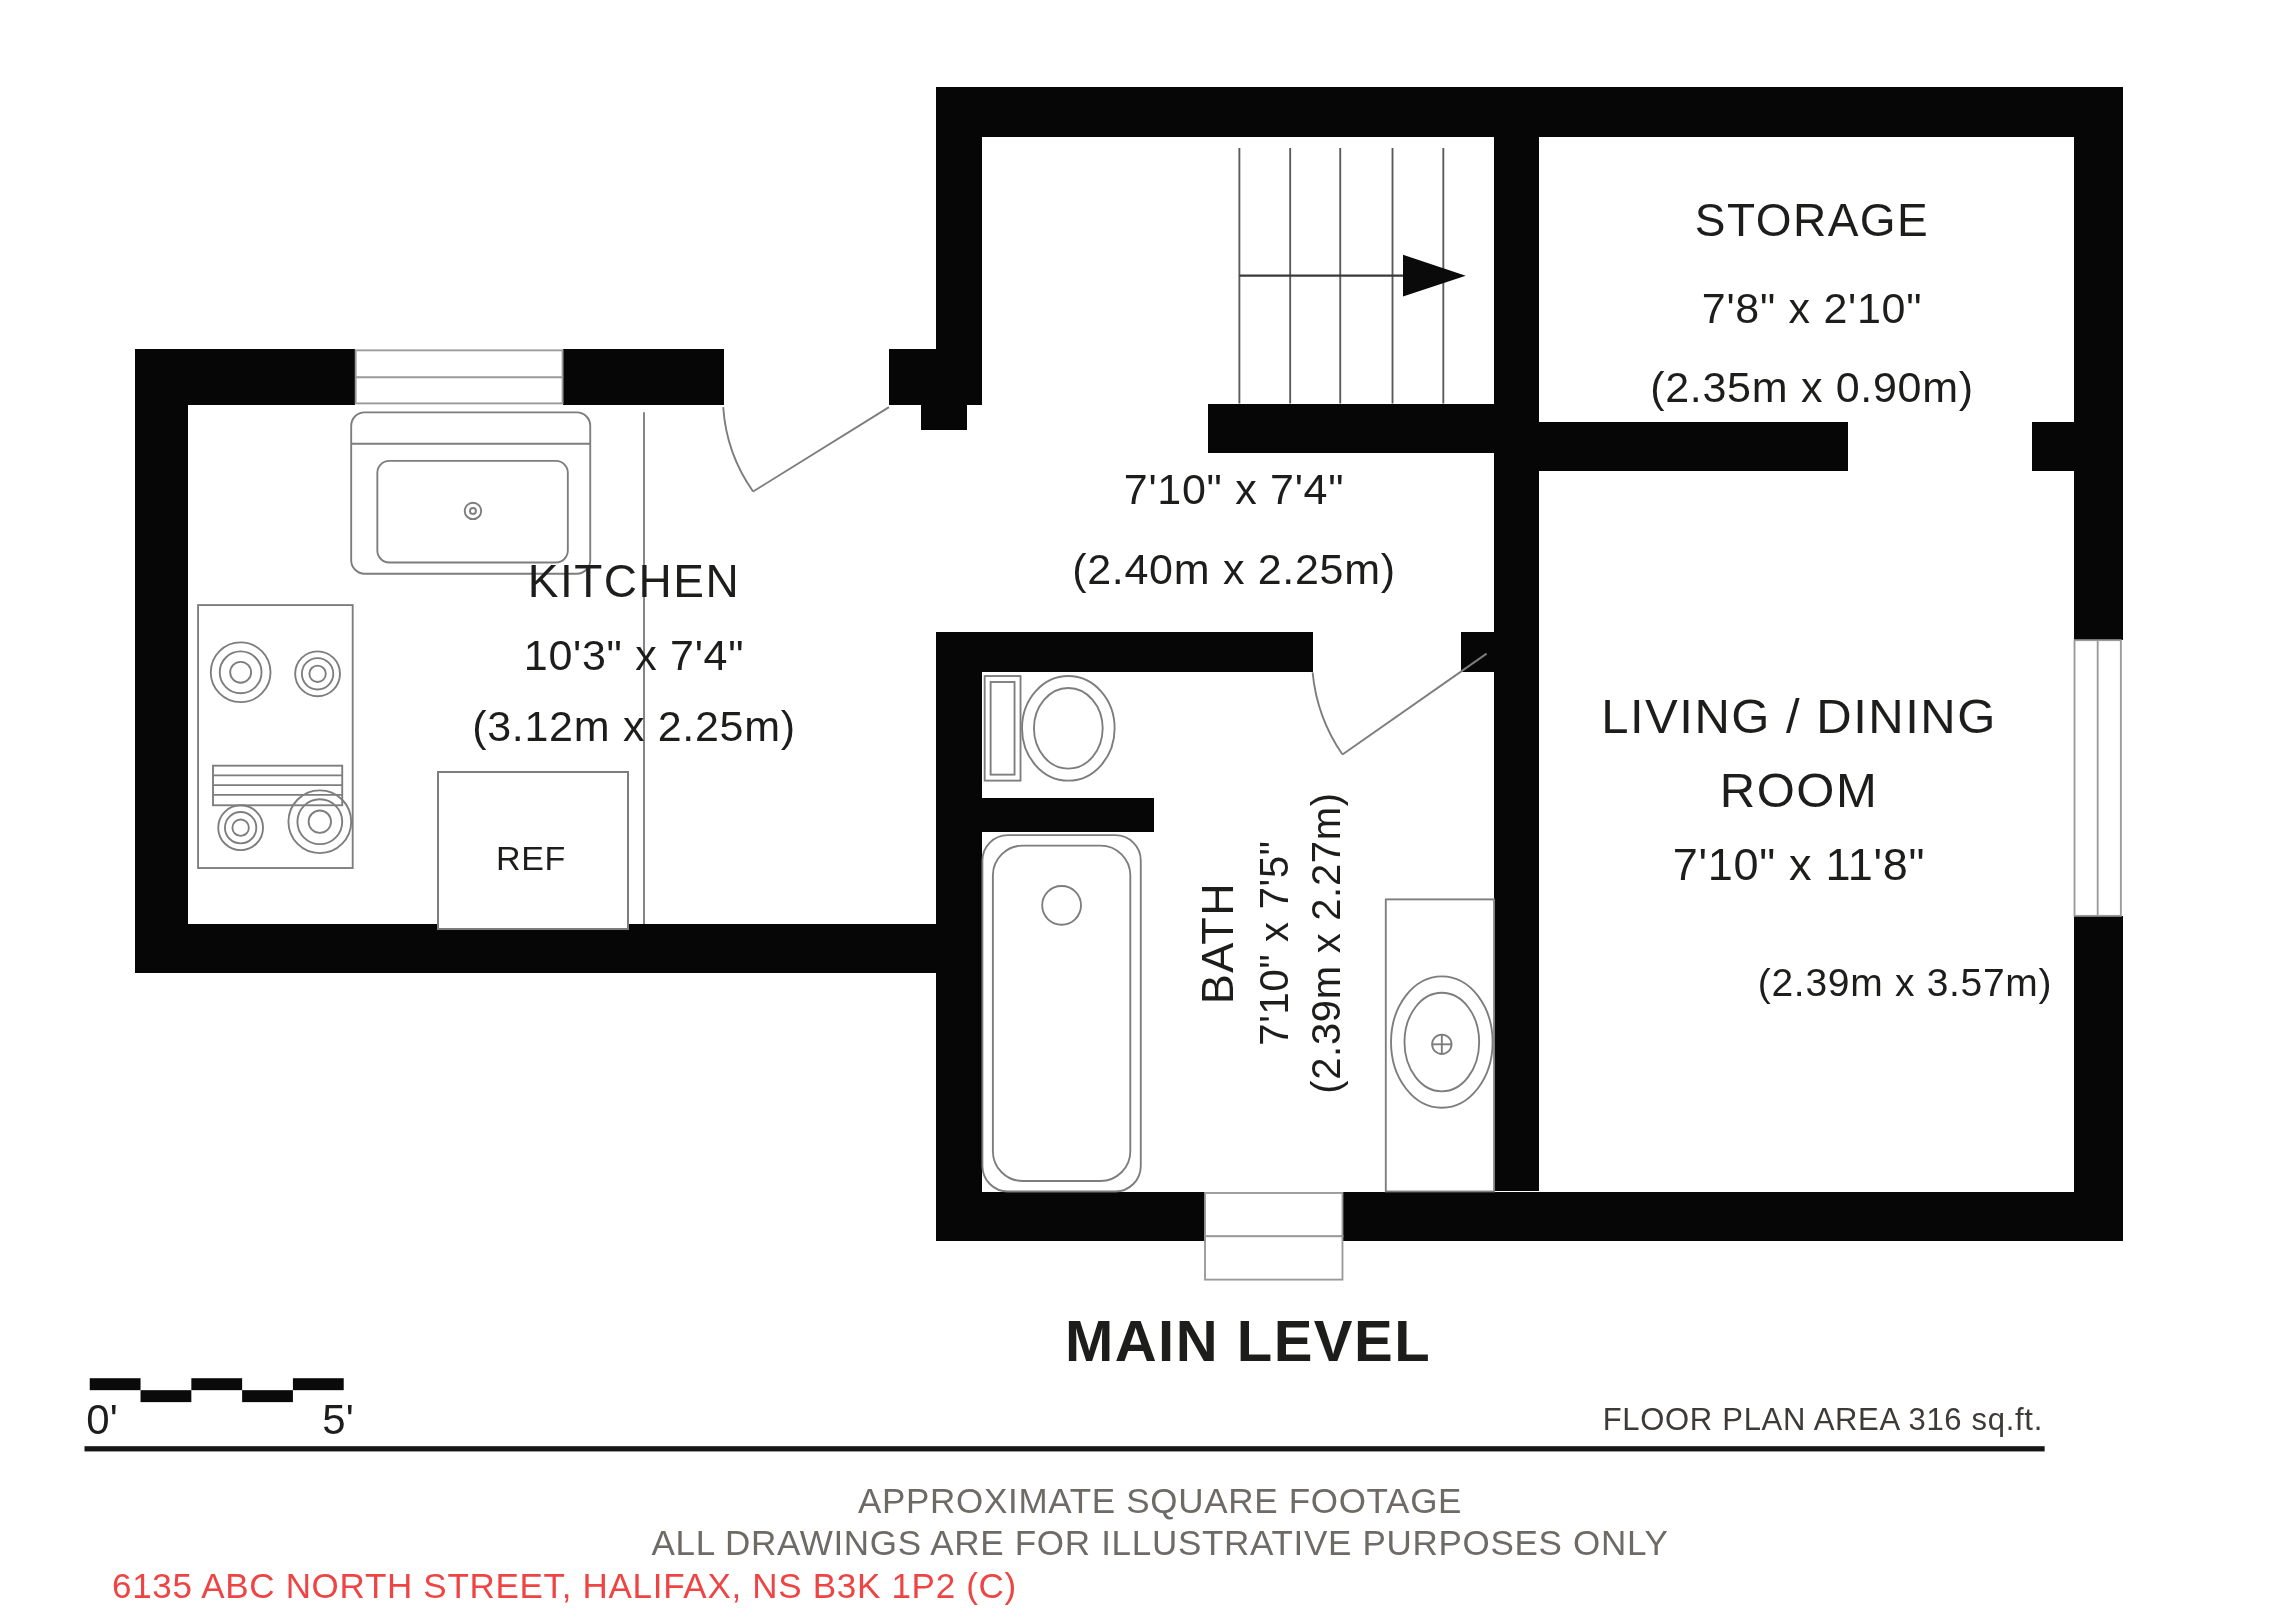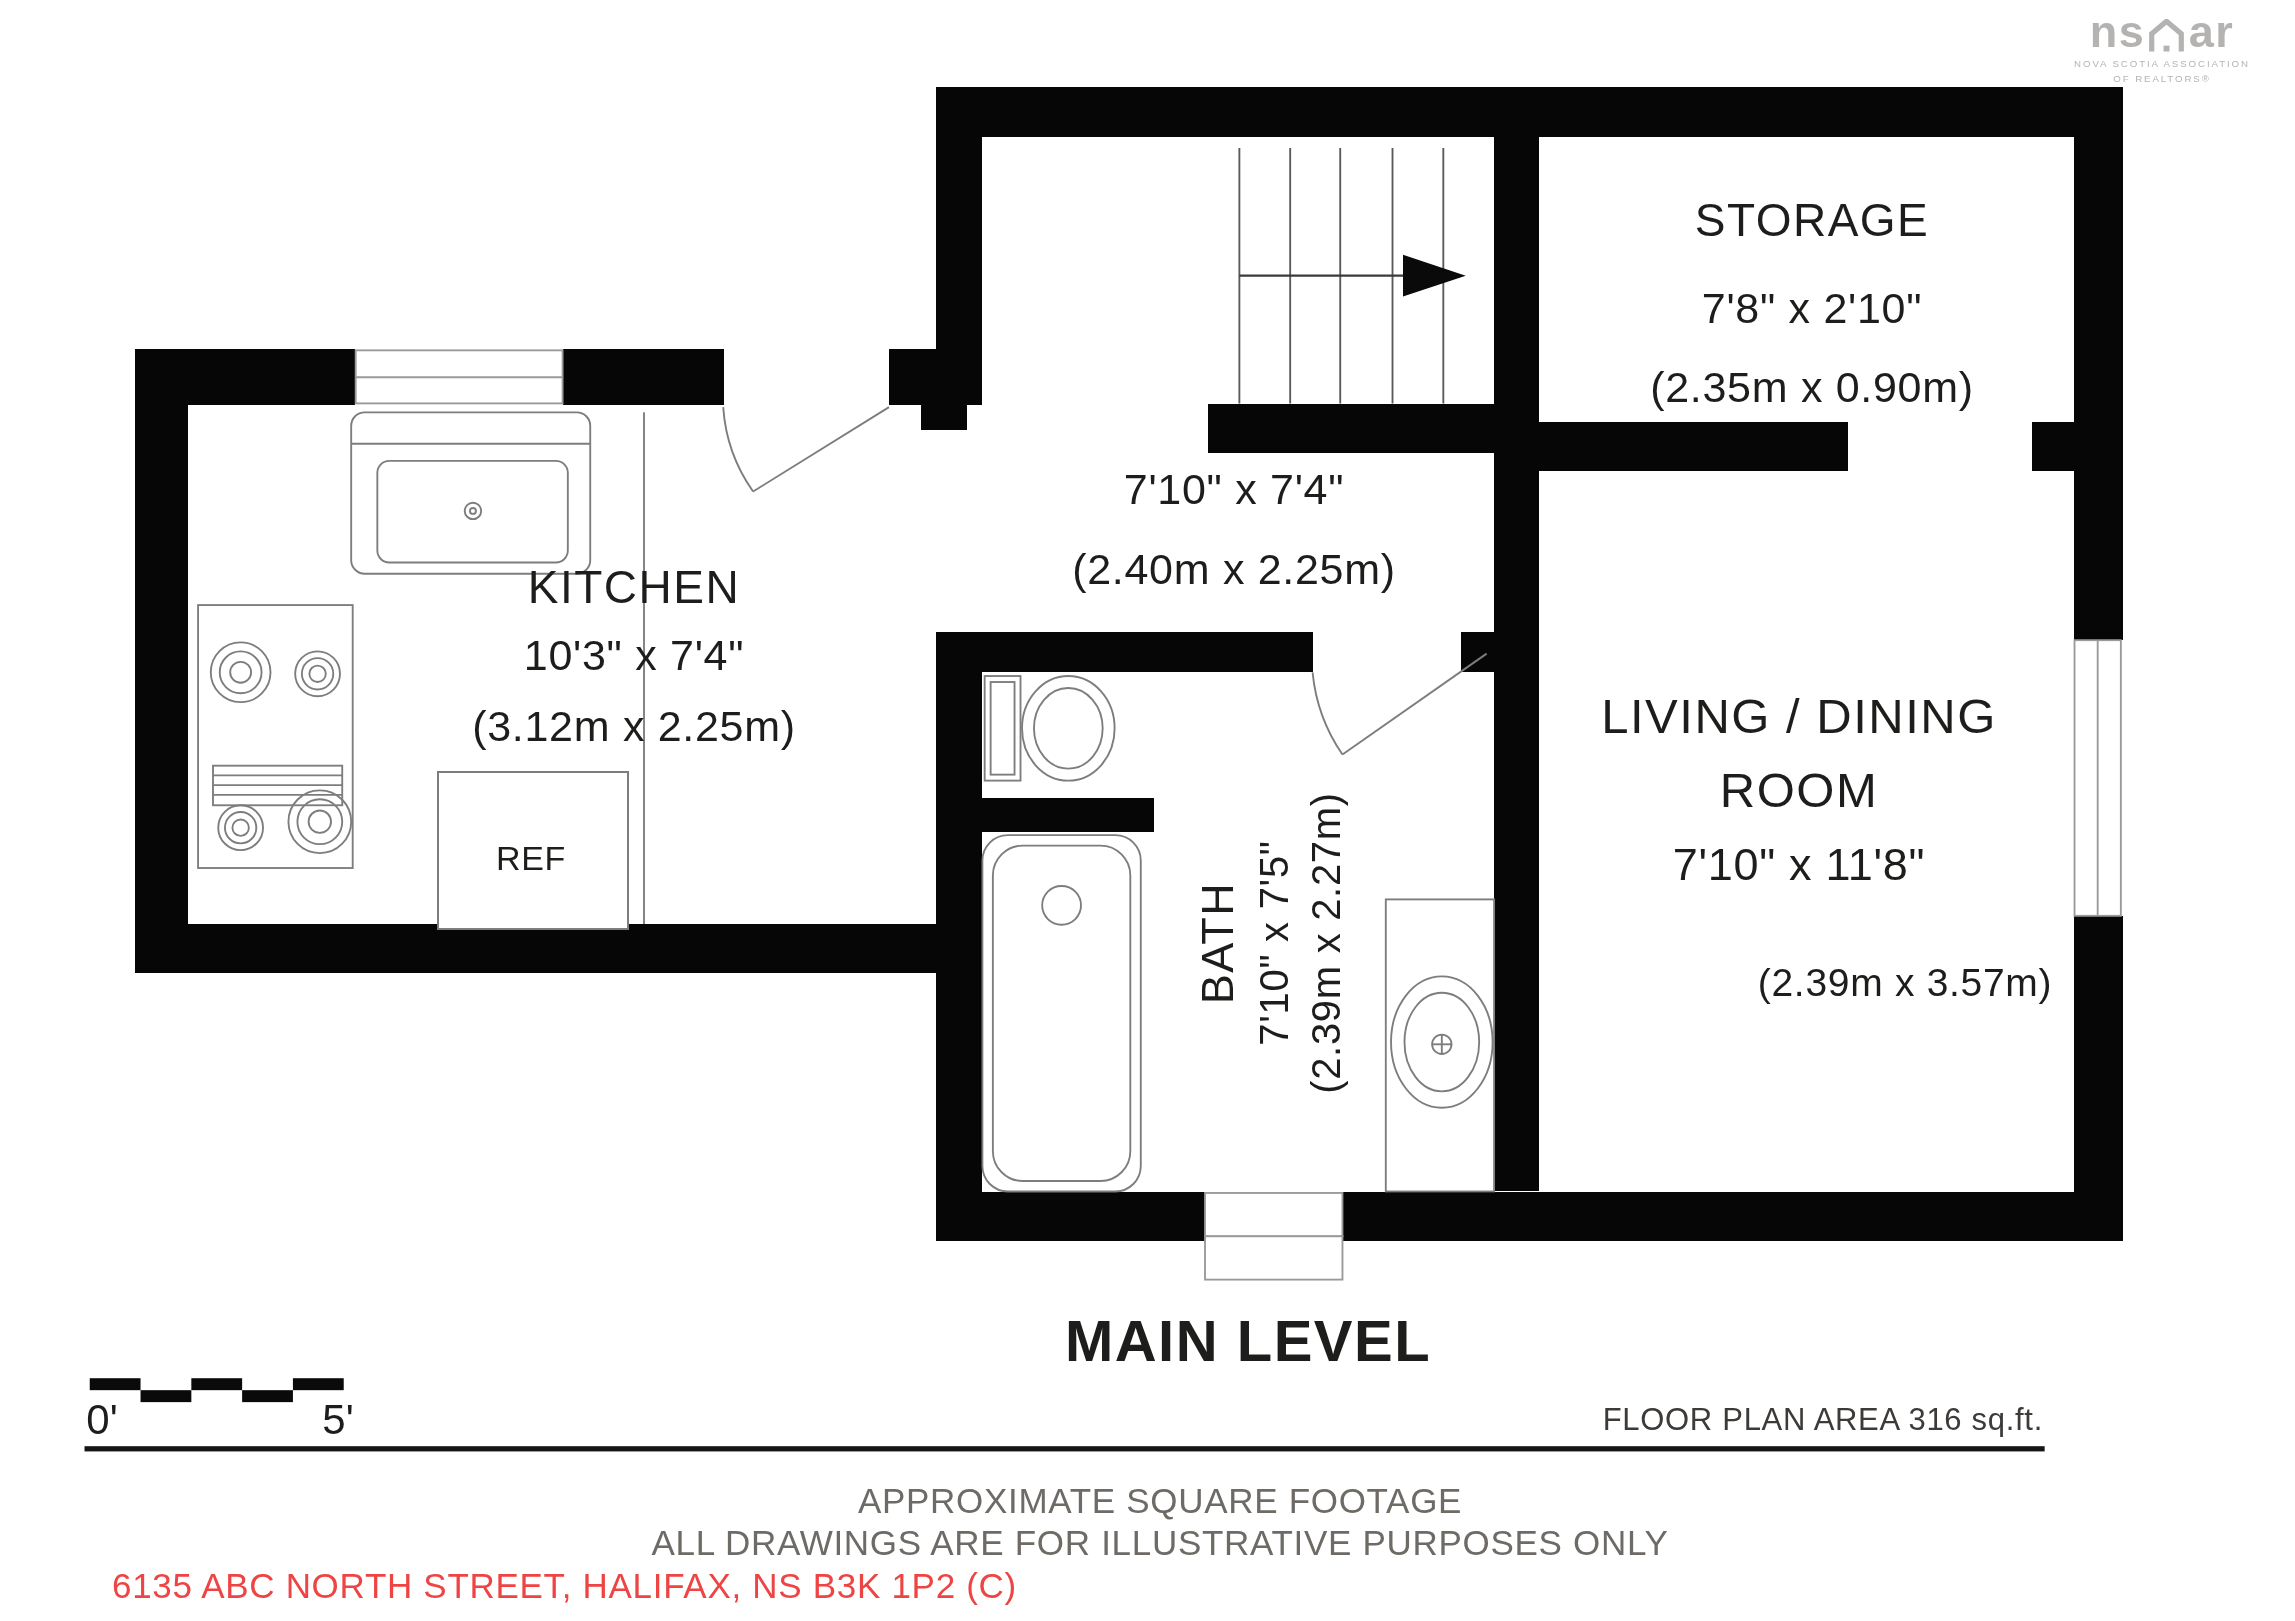--- a/index.html
+++ b/index.html
@@ -154,21 +154,21 @@
     <rect x="113" y="1936" width="2624" height="7" fill="#161616"></rect>
   </svg>
 
   <div class="lbl room-name" style="left:1812px;top:220px;">STORAGE</div>
   <div class="lbl" style="left:1812px;top:308px;">7'8" x 2'10"</div>
   <div class="lbl" style="left:1812px;top:387px;">(2.35m x 0.90m)</div>
 
   <div class="lbl" style="left:1234px;top:489px;">7'10" x 7'4"</div>
   <div class="lbl" style="left:1234px;top:569px;">(2.40m x 2.25m)</div>
 
-  <div class="lbl room-name" style="left:634px;top:581px;margin-top:6px;">KITCHEN</div>
+  <div class="lbl room-name" style="left:634px;top:581px;">KITCHEN</div>
   <div class="lbl" style="left:634px;top:655px;">10'3" x 7'4"</div>
   <div class="lbl" style="left:634px;top:726px;">(3.12m x 2.25m)</div>
 
   <div class="lbl living-name" style="left:1799px;top:716px;">LIVING / DINING</div>
   <div class="lbl living-name" style="left:1799px;top:790px;">ROOM</div>
   <div class="lbl" style="left:1799px;top:864px;font-size:45px;">7'10" x 11'8"</div>
   <div class="lbl" style="left:1905px;top:946px;font-size:39px;margin-top:36px;">(2.39m x 3.57m)</div>
 
   <div class="bath-block">
     <div class="bn">BATH</div>
@@ -184,27 +184,15 @@
   <div class="lbl scale-num" style="left:102px;top:1420px;">0'</div>
   <div class="lbl scale-num" style="left:338px;top:1420px;">5'</div>
 
   <div class="area-note" style="right:252px;top:1420px;">FLOOR PLAN AREA 316 sq.ft.</div>
 
   <div class="lbl disc muted" style="left:1160px;top:1500px;">APPROXIMATE SQUARE FOOTAGE</div>
   <div class="lbl disc muted" style="left:1160px;top:1542px;">ALL DRAWINGS ARE FOR ILLUSTRATIVE PURPOSES ONLY</div>
 
   <div class="addr" style="left:112px;top:1586px;">6135 ABC NORTH STREET, HALIFAX, NS B3K 1P2 (C)</div>
 
-  <div class="logo">
-    <div class="logo-mark">
-      <span>ns</span>
-      <svg width="39" height="34" viewBox="0 0 52 46" style="margin:0 0.7px;">
-        <path d="M6 44 L6 20 L26 3 L46 20 L46 44" fill="none" stroke="#b5b3b1" stroke-width="7"></path>
-        <rect x="22" y="36" width="8" height="8" fill="#b5b3b1"></rect>
-      </svg>
-      <span>ar</span>
-    </div>
-    <div class="logo-cap">NOVA SCOTIA ASSOCIATION</div>
-    <div class="logo-cap b" style="margin-top:0;">OF REALTORS®</div>
-  </div>
 
 </div>
 
 
 </body></html>

